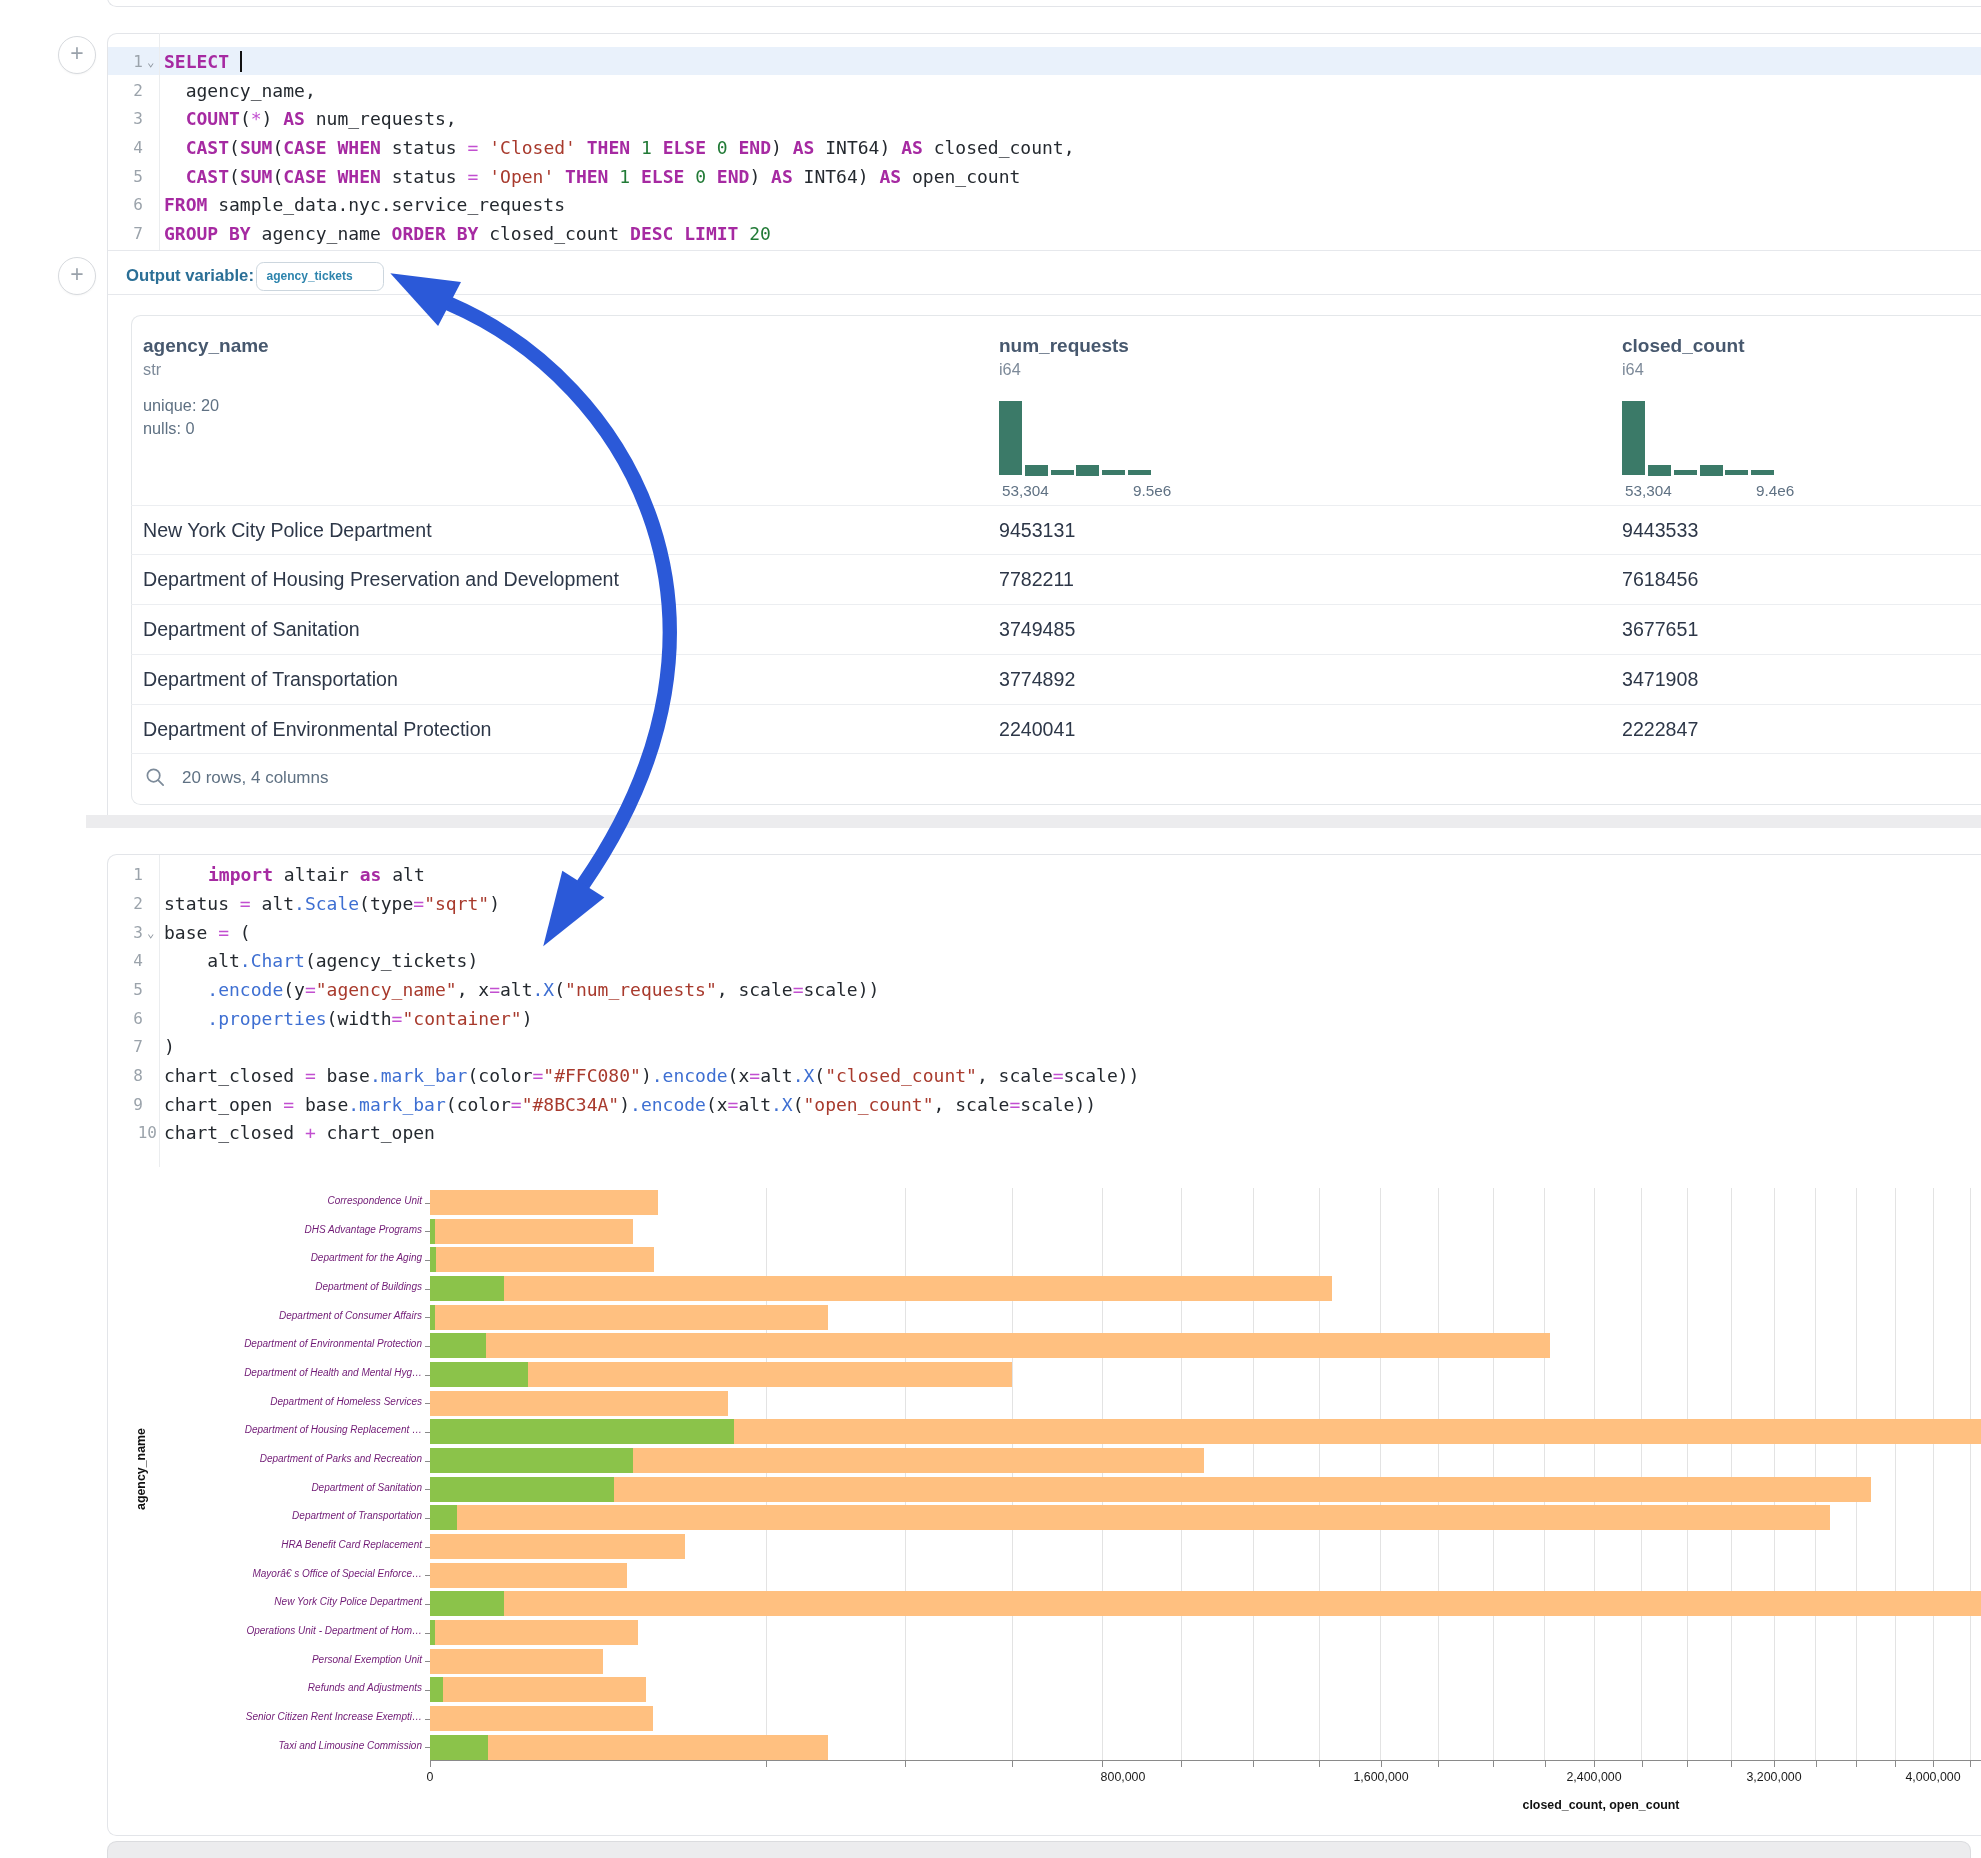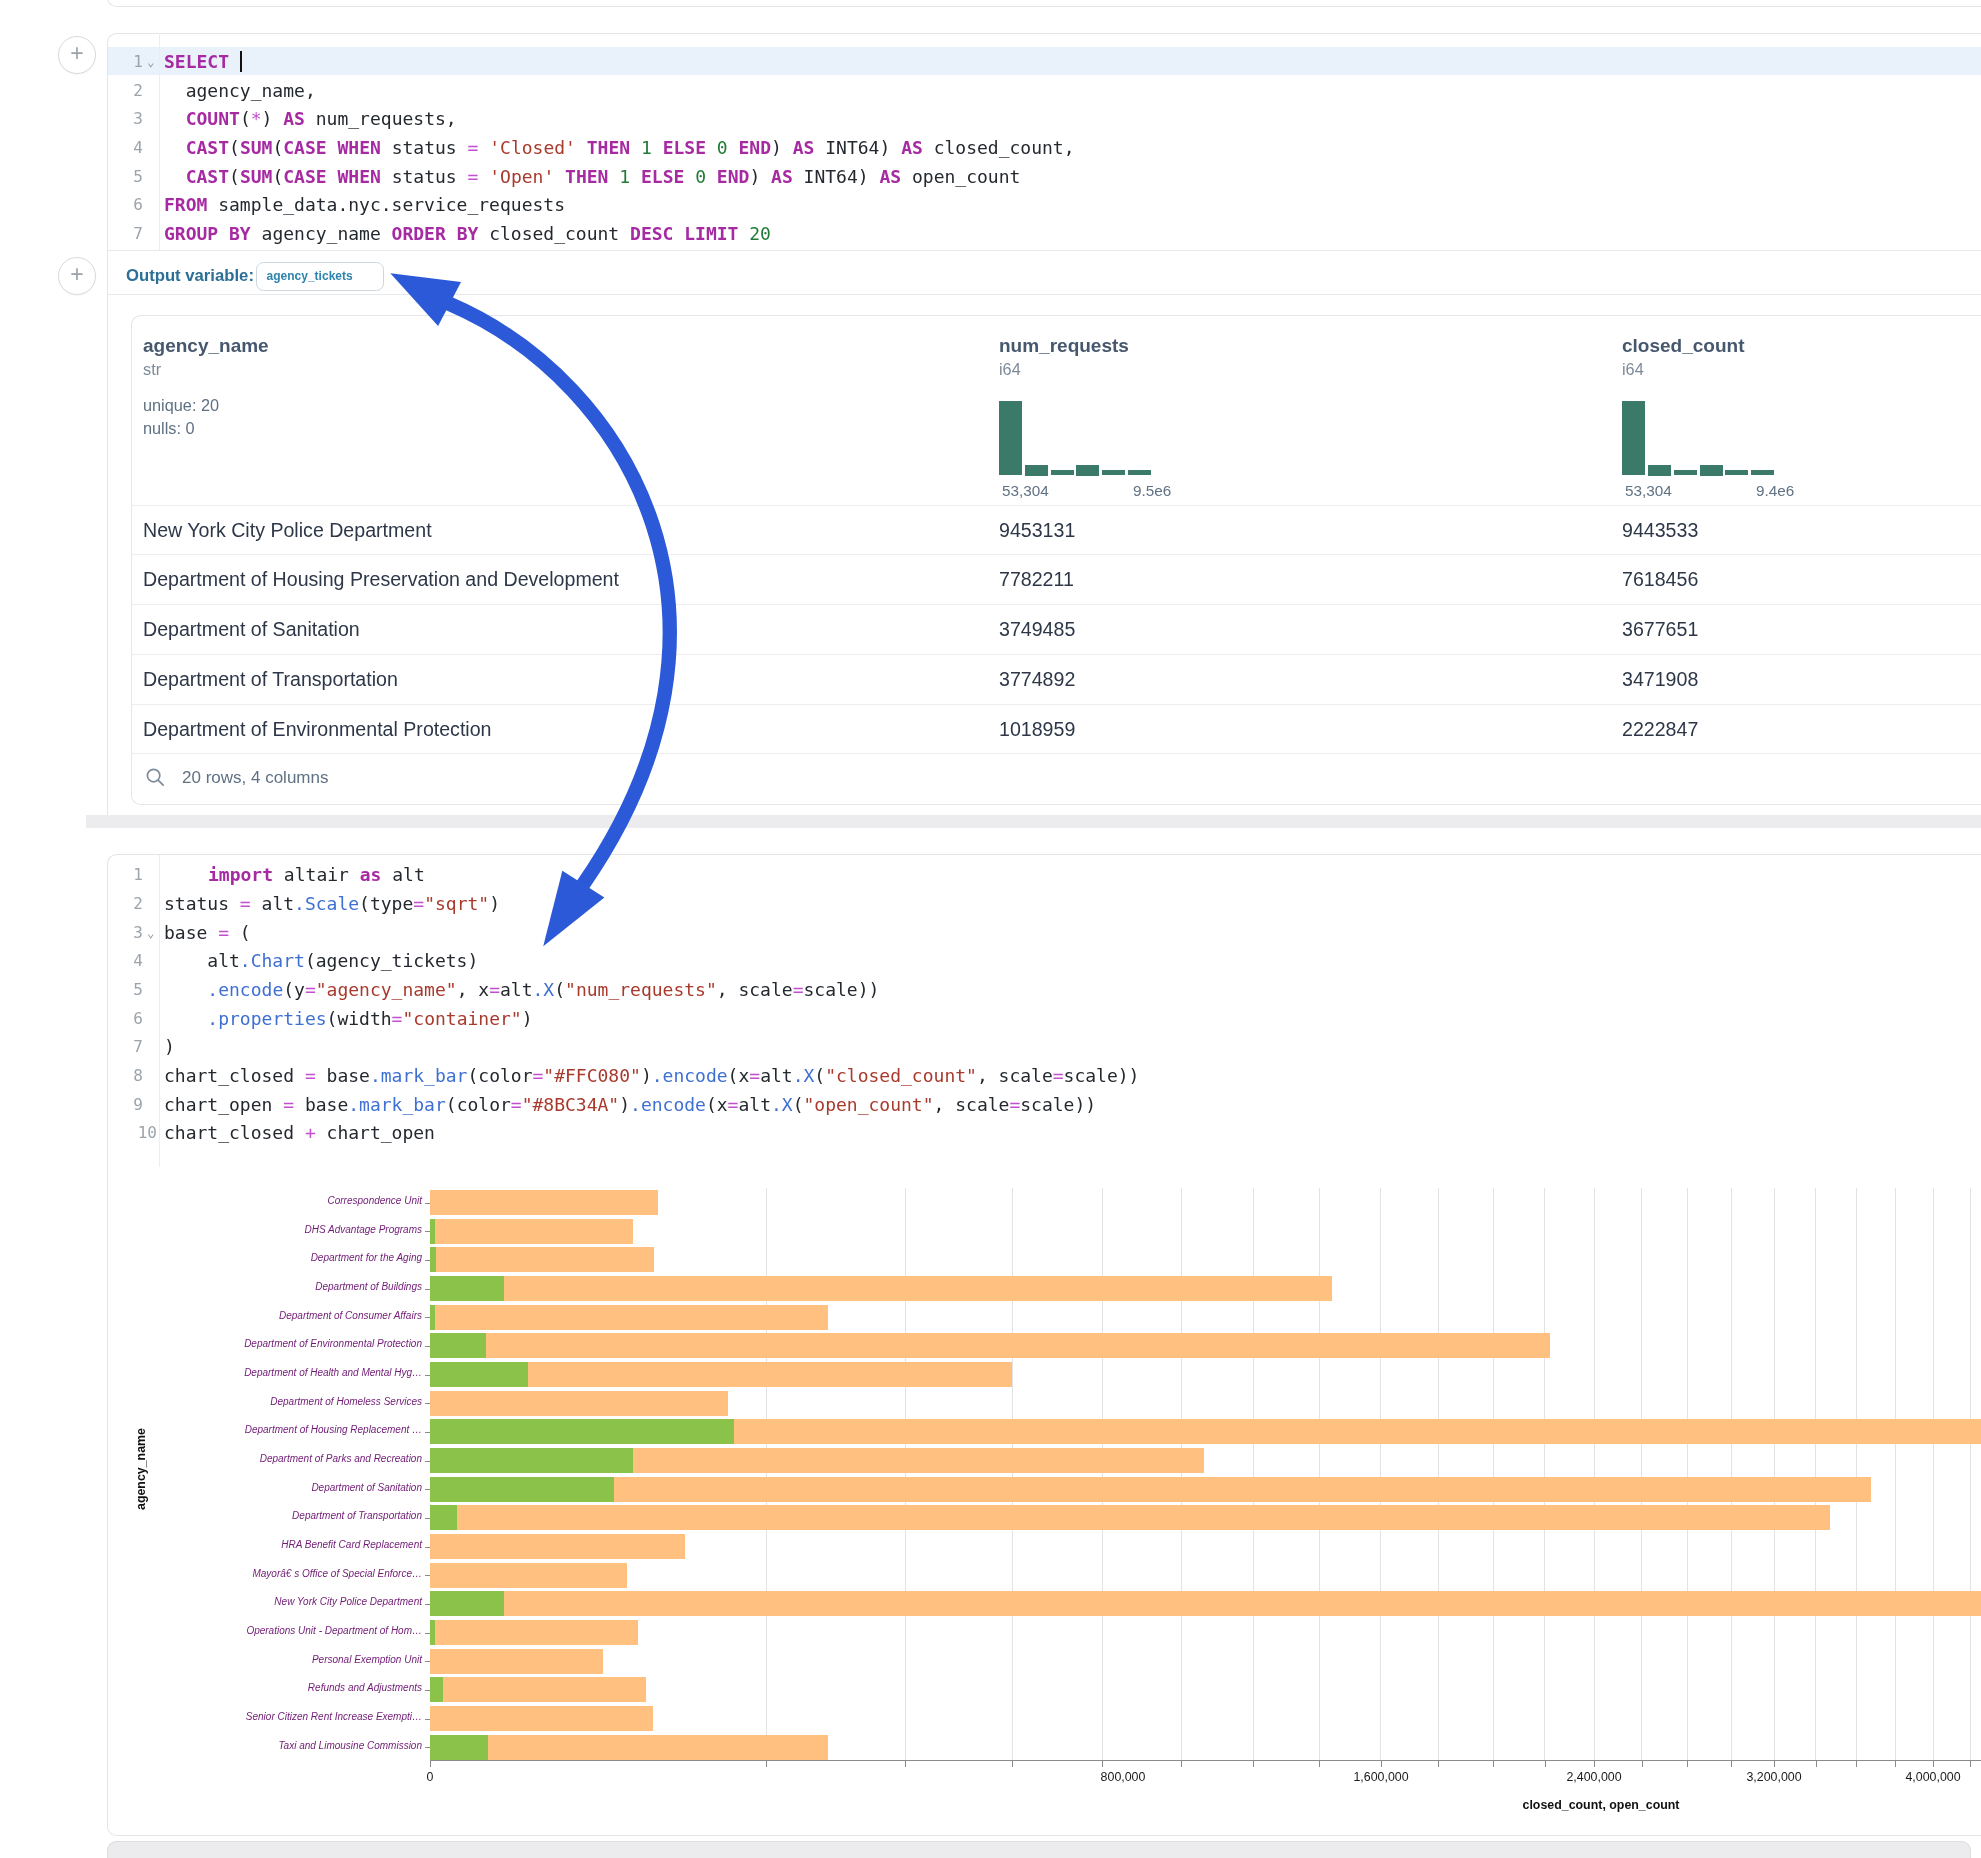--- a/index.html
+++ b/index.html
@@ -131,21 +131,21 @@
       <div class="rowsep" style="left: 131px; top: 604px; width: 1851px;"></div>
       <div class="rowtext" style="left: 143px; top: 604px;">Department of Sanitation</div>
       <div class="rowtext" style="left: 999px; top: 604px;">3749485</div>
       <div class="rowtext" style="left: 1622px; top: 604px;">3677651</div>
       <div class="rowsep" style="left: 131px; top: 654px; width: 1851px;"></div>
       <div class="rowtext" style="left: 143px; top: 654px;">Department of Transportation</div>
       <div class="rowtext" style="left: 999px; top: 654px;">3774892</div>
       <div class="rowtext" style="left: 1622px; top: 654px;">3471908</div>
       <div class="rowsep" style="left: 131px; top: 704px; width: 1851px;"></div>
       <div class="rowtext" style="left: 143px; top: 704px;">Department of Environmental Protection</div>
-      <div class="rowtext" style="left: 999px; top: 704px;">1018959</div>
+      <div class="rowtext" style="left: 999px; top: 704px;">2240041</div>
       <div class="rowtext" style="left: 1622px; top: 704px;">2222847</div>
       <div class="rowsep" style="left: 131px; top: 753px; width: 1851px;"></div>
     </div>
 
   <span class="abs" style="left:145px;top:767px;">
     <svg width="21" height="21" viewBox="0 0 22 22">
         <circle cx="9" cy="9" r="6.5" fill="none" stroke="#7d8b9a" stroke-width="1.8"></circle>
         <line x1="14" y1="14" x2="19" y2="19" stroke="#7d8b9a" stroke-width="1.8" stroke-linecap="round"></line>
       </svg>
   </span>

